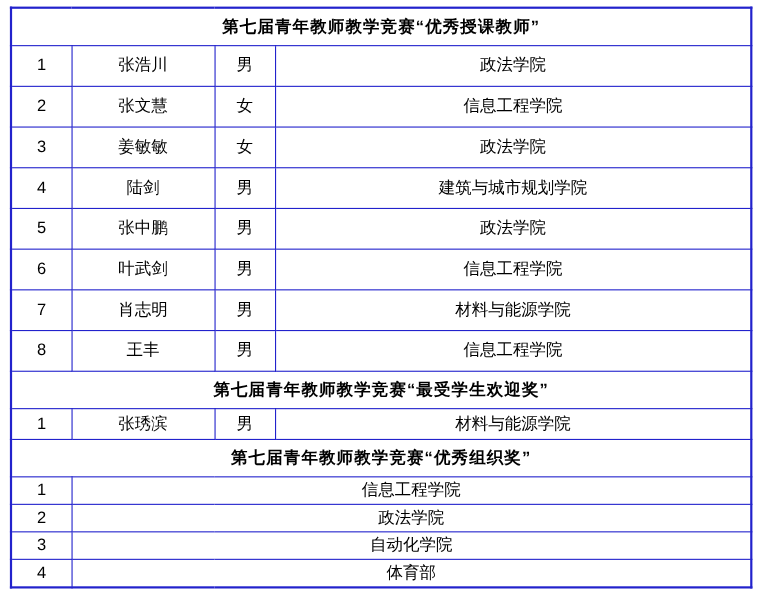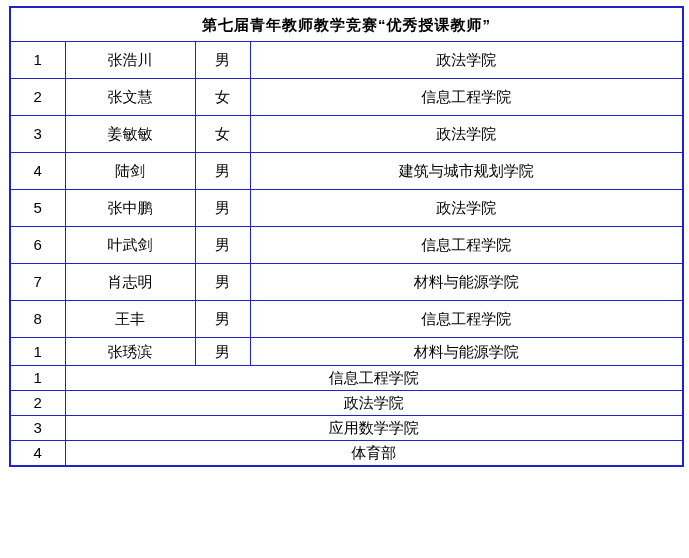--- a/index.html
+++ b/index.html
@@ -122,40 +122,46 @@
         <td class="row-cell">男</td>
         <td class="row-cell">材料与能源学院</td>
       </tr>
       <tr>
         <td class="row-cell">8</td>
         <td class="row-cell">王丰</td>
         <td class="row-cell">男</td>
         <td class="row-cell">信息工程学院</td>
       </tr>
 
+      <tr>
+        <td class="section-title" colspan="4">第七届青年教师教学竞赛“最受学生欢迎奖”</td>
+      </tr>
 
       <tr>
         <td class="row-cell small">1</td>
         <td class="row-cell small">张琇滨</td>
         <td class="row-cell small">男</td>
         <td class="row-cell small">材料与能源学院</td>
       </tr>
 
+      <tr>
+        <td class="section-title" colspan="4">第七届青年教师教学竞赛“优秀组织奖”</td>
+      </tr>
 
       <tr>
         <td class="org-row org-rank">1</td>
         <td class="org-row" colspan="3">信息工程学院</td>
       </tr>
       <tr>
         <td class="org-row org-rank">2</td>
         <td class="org-row" colspan="3">政法学院</td>
       </tr>
       <tr>
         <td class="org-row org-rank">3</td>
-        <td class="org-row" colspan="3">应用数学学院</td>
+        <td class="org-row" colspan="3">自动化学院</td>
       </tr>
       <tr>
         <td class="org-row org-rank">4</td>
         <td class="org-row" colspan="3">体育部</td>
       </tr>
 
     </tbody>
   </table>
 
 </div>

